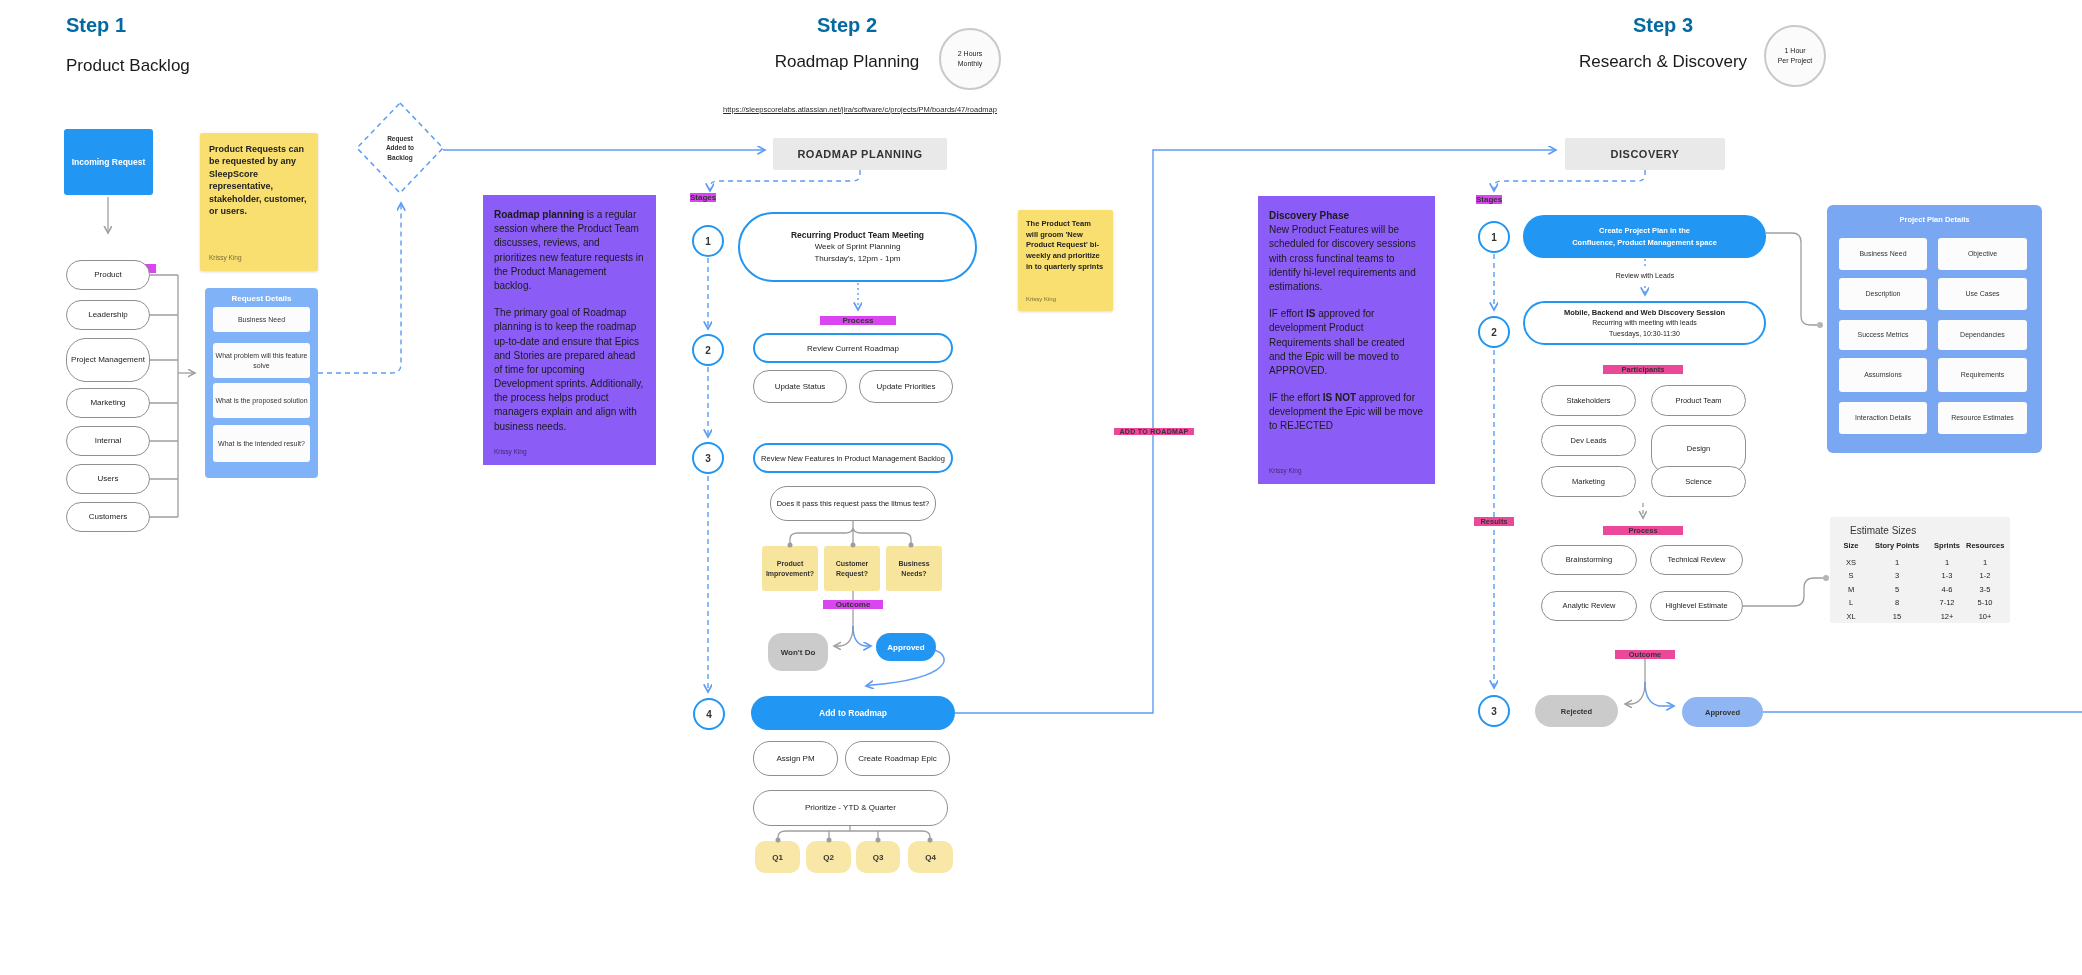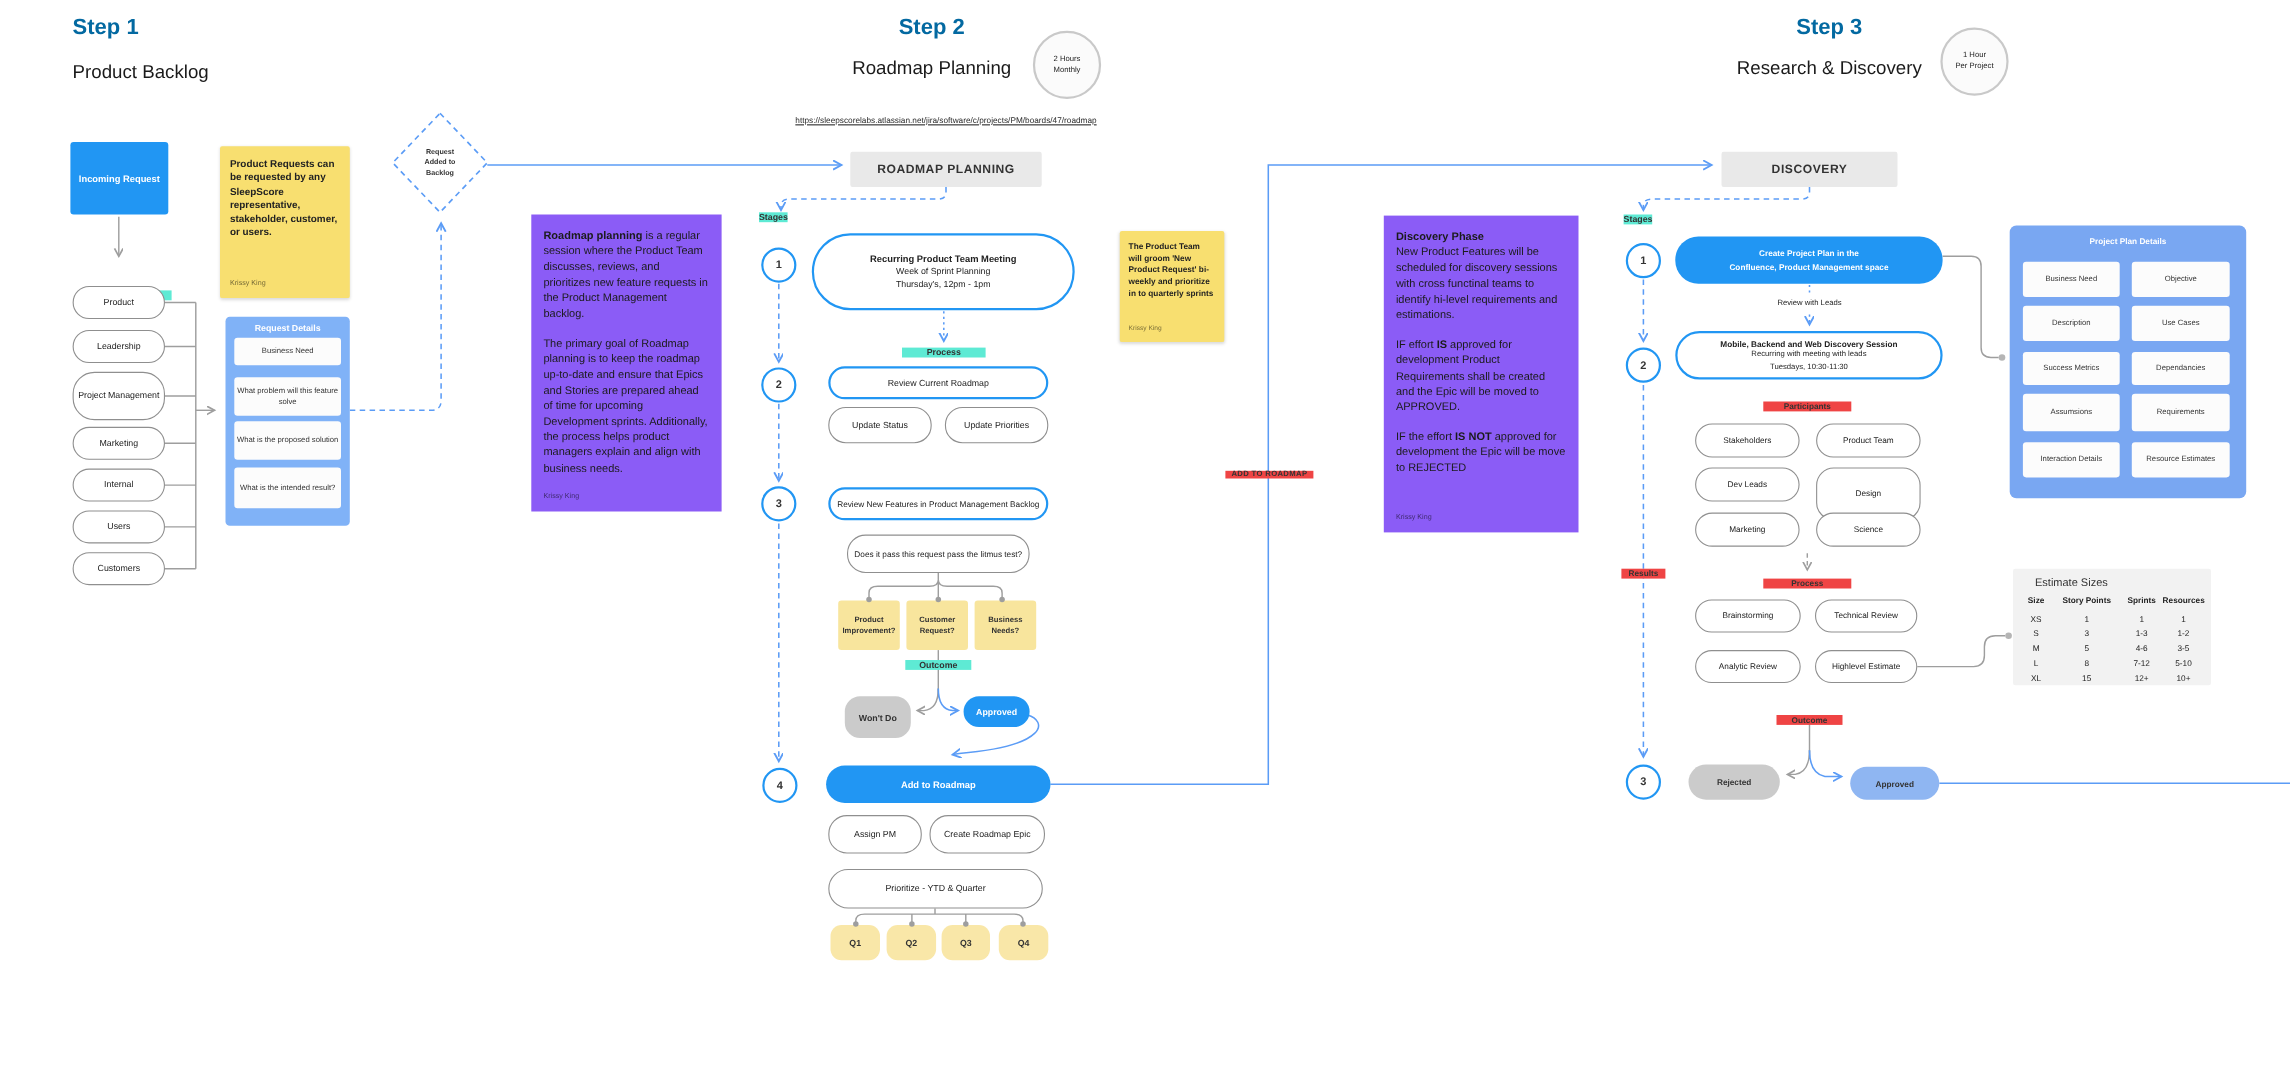--- a/index.html
+++ b/index.html
@@ -5,22 +5,22 @@
   html,body{margin:0;padding:0;background:#fff;}
   #board{position:relative;width:2082px;height:975px;background:#ffffff;overflow:hidden;
          font-family:"Liberation Sans",sans-serif;color:#222;}
   .n{position:absolute;box-sizing:border-box;}
   .c{display:flex;align-items:center;justify-content:center;text-align:center;}
   .col{display:flex;flex-direction:column;align-items:center;justify-content:center;text-align:center;}
   .title{font-size:20px;font-weight:600;color:#0369a1;}
   .subtitle{font-size:17px;font-weight:400;color:#1a1a1a;}
   .badge{border:2px solid #c9c9c9;background:#fbfbfb;border-radius:50%;font-size:7px;font-weight:500;line-height:1.5;}
   .hdrbox{background:#e9e9e9;border-radius:2px;font-size:11px;font-weight:600;letter-spacing:.5px;color:#333;}
-  .lbl{font-size:8px;font-weight:600;color:#333;background:#5eead4;}
-  .lbl-s{font-size:7.5px;font-weight:600;color:#333;background:#ef4444;}
+  .lbl{font-size:8px;font-weight:600;color:#333;background:#d946ef;}
+  .lbl-s{font-size:7.5px;font-weight:600;color:#333;background:#ec4899;}
   .pill{background:#fff;border:1.5px solid #8f8f8f;border-radius:16px;font-size:8px;font-weight:500;line-height:1.25;padding:2px;}
   .pill-b{background:#fff;border:2px solid #2196f3;border-radius:15px;font-size:8px;font-weight:500;padding:2px;}
   .fill-blue{background:#2196f3;color:#fff;font-weight:600;border-radius:3px;}
   .fill-gray{background:#cbcbcb;color:#333;font-weight:600;}
   .note{background:#f8df70;border-radius:2px;font-weight:600;color:#222;box-shadow:0 1px 3px rgba(0,0,0,.15);}
   .cyan{background:#8b5cf6;color:#15323b;font-size:10px;line-height:1.42;font-weight:500;}
   .cyan p{margin:0 0 13px 0;color:#1b1b1b;}
   .author{font-size:6.5px;font-weight:400;color:rgba(0,0,0,.55);}
   .stage{width:32px;height:32px;border:2px solid #2196f3;border-radius:50%;background:#fff;
          font-size:10px;font-weight:600;color:#333;}

